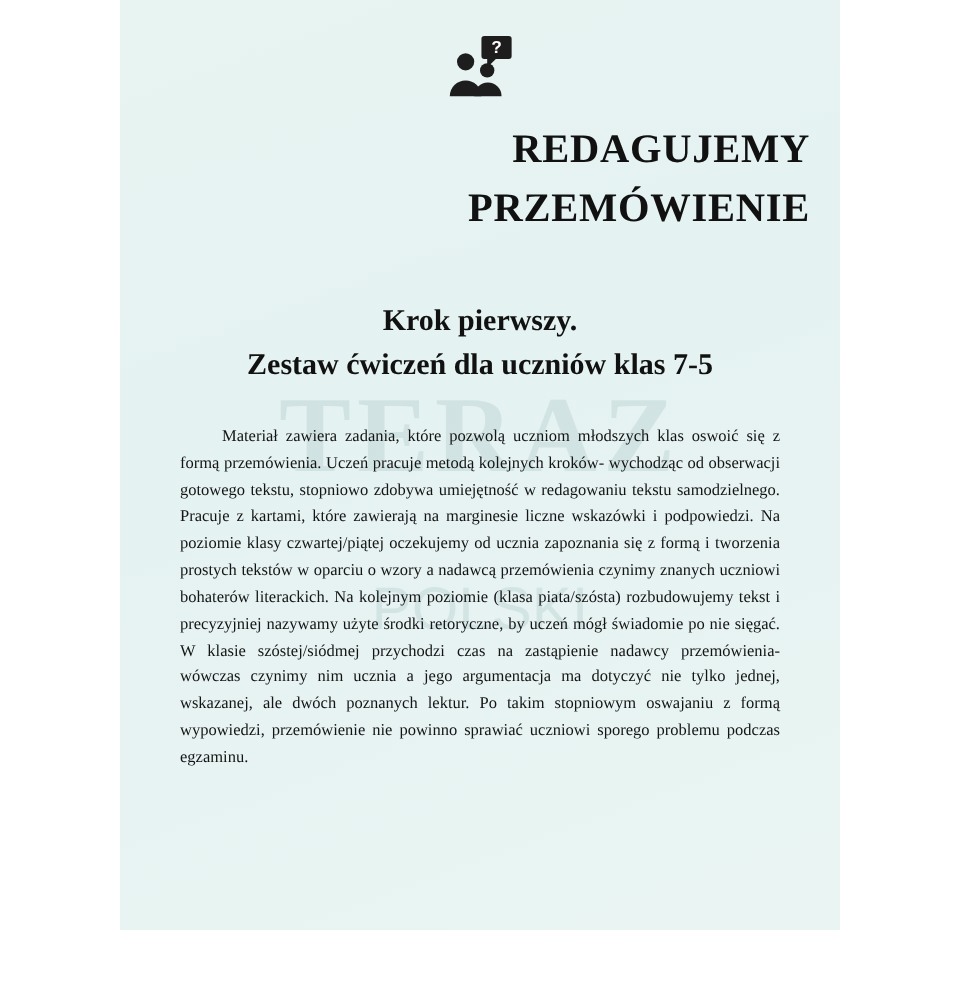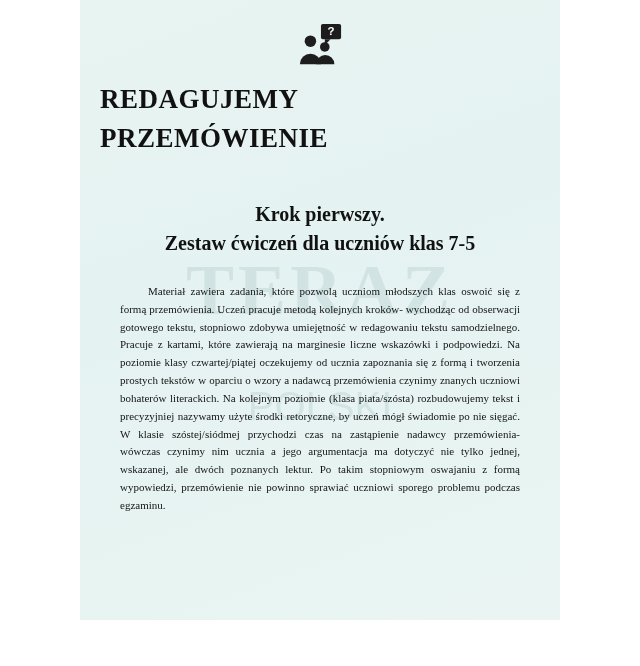--- a/index.html
+++ b/index.html
@@ -70,21 +70,21 @@
   .people-icon {
     width: 46px;
     height: 46px;
     display: block;
   }
   .title {
     position: absolute;
     left: 20px;
     top: 80px;
     width: 440px;
-    text-align: left;
+    text-align: right;
     font-size: 27px;
     font-weight: bold;
     line-height: 1.45;
     color: #111111;
     letter-spacing: 0.5px;
   }
   .subtitle {
     position: absolute;
     left: 20px;
     top: 200px;

